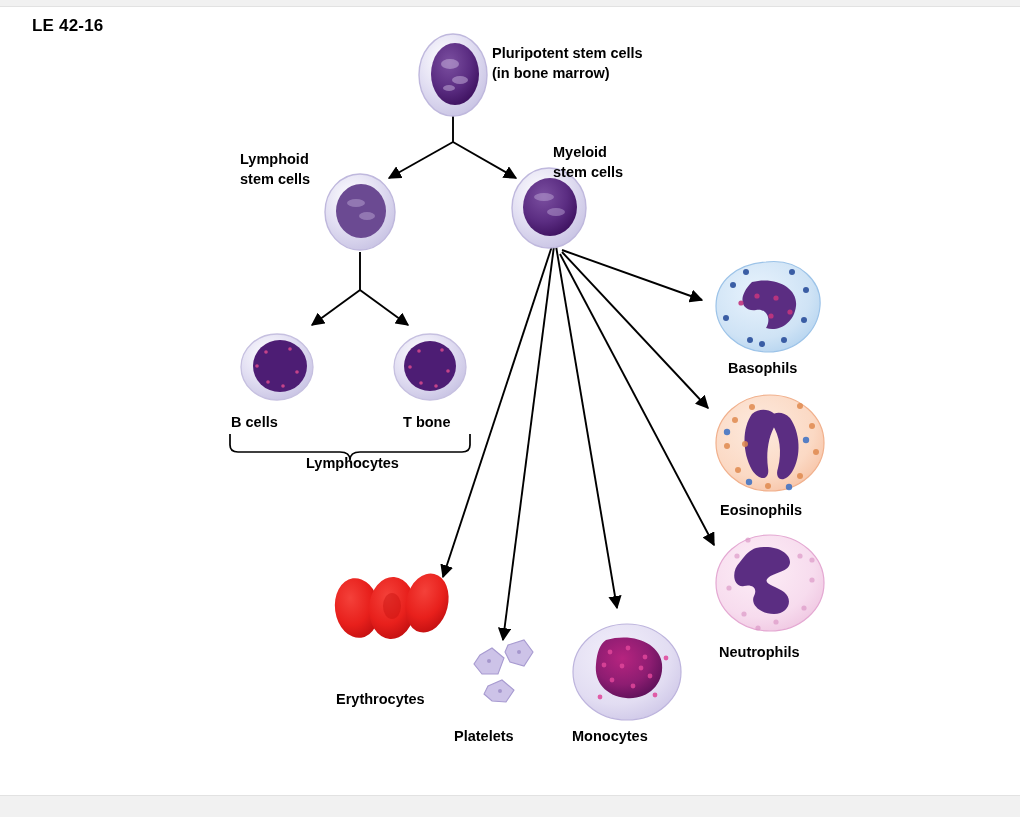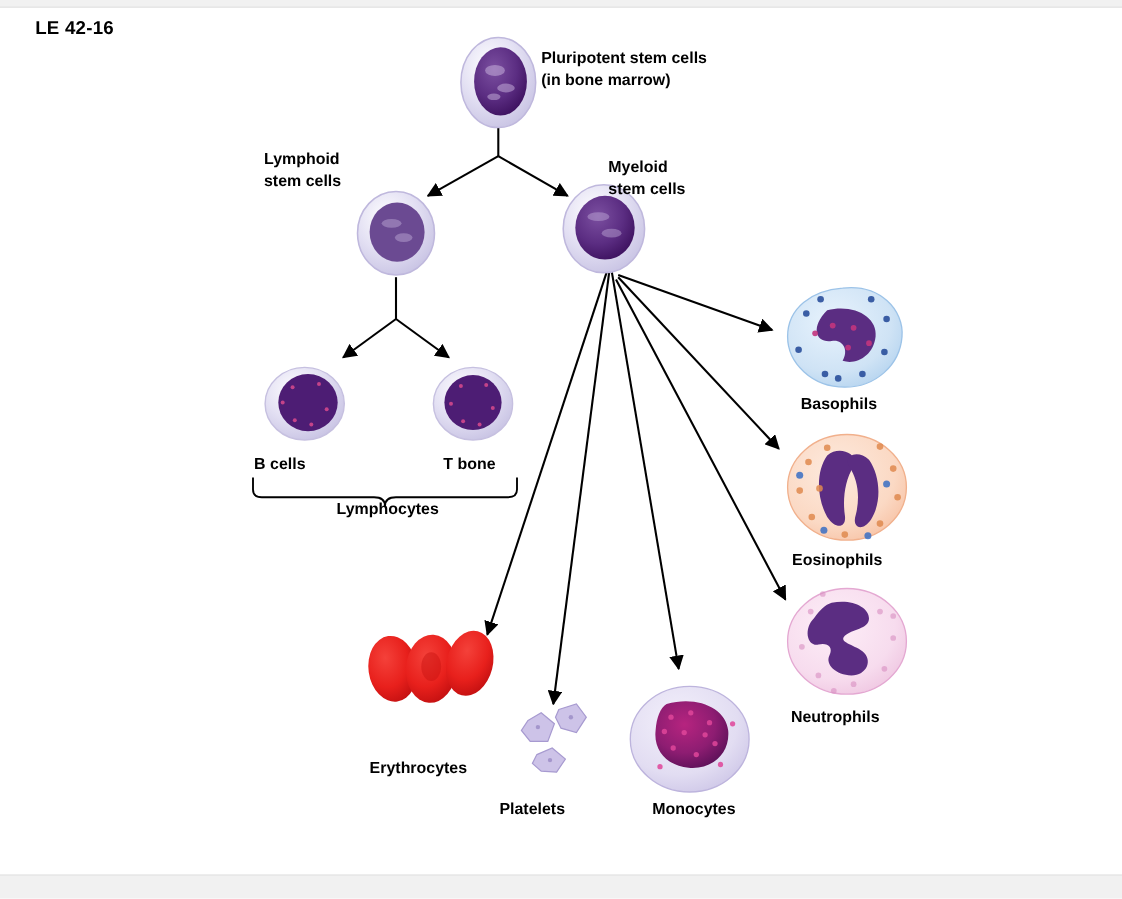--- a/index.html
+++ b/index.html
@@ -299,27 +299,27 @@
         <circle cx="641" cy="668" r="2.4"></circle>
         <circle cx="600" cy="697" r="2.4"></circle>
         <circle cx="655" cy="695" r="2.4"></circle>
         <circle cx="666" cy="658" r="2.4"></circle>
       </g>
     </g>
   </svg>
 
   <div class="lbl" style="left:492px; top:44px;">Pluripotent stem cells
 (in bone marrow)</div>
-  <div class="lbl" style="left:240px; top:136px;">Lymphoid
+  <div class="lbl" style="left:240px; top:150px;">Lymphoid
 stem cells</div>
   <div class="lbl" style="left:553px; top:143px;">Myeloid
 stem cells</div>
   <div class="lbl" style="left:231px; top:413px;">B cells</div>
   <div class="lbl" style="left:403px; top:413px;">T bone</div>
   <div class="lbl" style="left:306px; top:454px;">Lymphocytes</div>
   <div class="lbl" style="left:728px; top:359px;">Basophils</div>
   <div class="lbl" style="left:720px; top:501px;">Eosinophils</div>
   <div class="lbl" style="left:719px; top:643px;">Neutrophils</div>
   <div class="lbl" style="left:336px; top:690px;">Erythrocytes</div>
   <div class="lbl" style="left:454px; top:727px;">Platelets</div>
-  <div class="lbl" style="left:593px; top:727px;">Monocytes</div>
+  <div class="lbl" style="left:572px; top:727px;">Monocytes</div>
 
 </div>
 
 </body></html>

